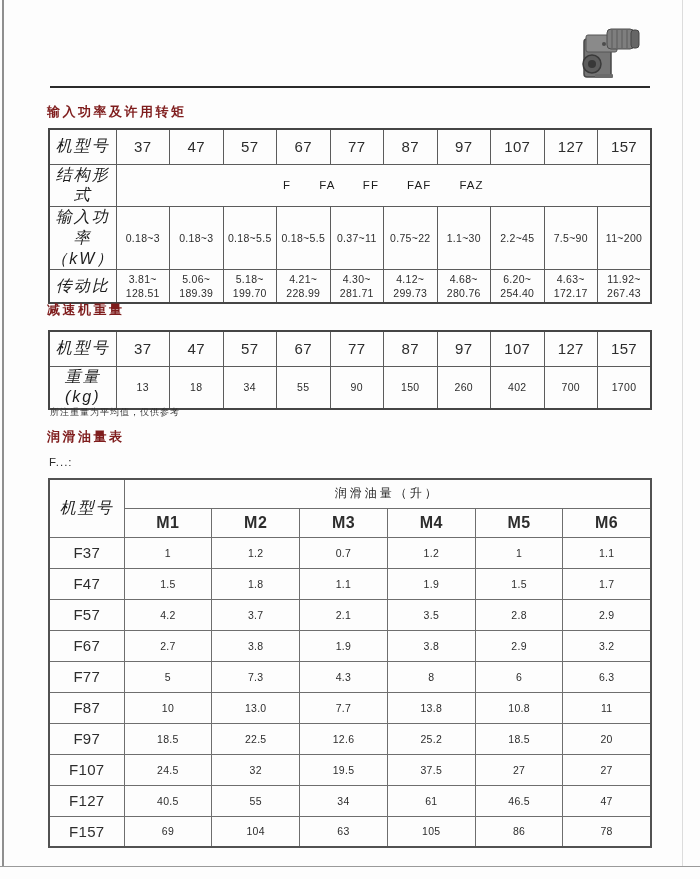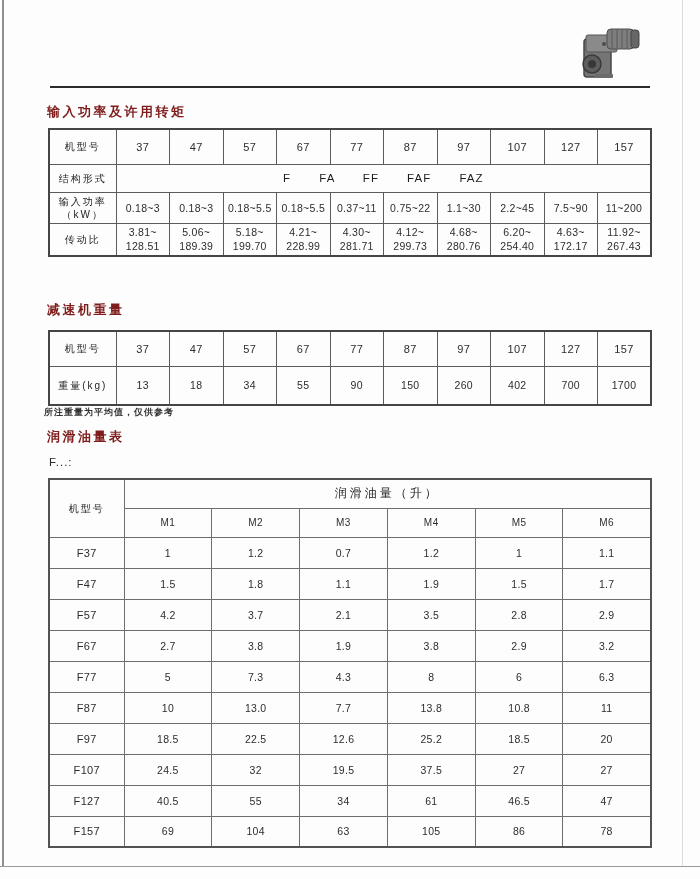--- a/index.html
+++ b/index.html
@@ -13,26 +13,26 @@
   .title{position:absolute;font-size:13px;font-weight:bold;letter-spacing:2.5px;color:#7f1d1d;}
   .note{position:absolute;font-size:9px;letter-spacing:1px;color:#333;}
   .series{position:absolute;font-size:11.5px;letter-spacing:1px;color:#2a2a2a;}
 
   table.t{position:absolute;border-collapse:collapse;table-layout:fixed;width:602px;background:#fdfdfd;}
   table.t td{border:1px solid #5c5c5c;text-align:center;vertical-align:middle;padding:0;overflow:hidden;}
   table.t1,table.t2{border:2px solid #454545;}
   table.t3{border:2px solid #525252;}
   table.t3 td{border-color:#6e6e6e;}
 
-  .hd{font-size:10px;letter-spacing:2px;color:#1c1c1c;white-space:pre-line;line-height:1.3;}
+  .hd{font-size:16px;letter-spacing:2px;color:#1c1c1c;white-space:pre-line;line-height:1.3;font-style:italic;}
   .num{font-size:10.5px;color:#2d2d2d;letter-spacing:0.3px;}
-  .md{font-size:11px;margin-left:20px;}
+  .md{font-size:15px;margin-left:20px;}
   .pre{white-space:pre-line;line-height:1.35;}
   .forms{font-size:11.5px;letter-spacing:1px;word-spacing:24px;color:#1c1c1c;}
-  .mh{font-size:10px;color:#2d2d2d;letter-spacing:0.5px;}
+  .mh{font-size:16px;color:#2d2d2d;letter-spacing:0.5px;font-weight:bold;}
   .grp{font-size:12px;letter-spacing:3px;color:#1c1c1c;}
 
   .t1 tr.r1{height:35px}.t1 tr.r2{height:28px}.t1 tr.r3{height:31px}.t1 tr.r4{height:33px}.t1 tr.r5{height:31px}
   .t2 tr.r1{height:35px}.t2 tr.r2{height:39px}
   .t3 tr.h1{height:29px}.t3 tr.h2{height:29px}.t3 tr.dr{height:31px}
 </style>
 </head>
 <body>
 
 <div class="abs edge" style="left:2px;top:0;width:2px;height:866px;background:#8f8f8f;"></div>
@@ -168,21 +168,21 @@
     <td class="num">90</td>
     <td class="num">150</td>
     <td class="num">260</td>
     <td class="num">402</td>
     <td class="num">700</td>
     <td class="num">1700</td>
   </tr>
 </tbody>
   </table>
 
-<div class="note" style="left:44px;top:406px;font-weight:bold;">所注重量为平均值，仅供参考</div>
+<div class="note" style="left:50px;top:406px;">所注重量为平均值，仅供参考</div>
 
 <div class="title" style="left:47px;top:428px;text-align:right;">润滑油量表</div>
 <div class="series" style="left:49px;top:456px;">F...:</div>
 
 <table class="t t3" style="left:48px;top:478px;">
   <colgroup>
       <col style="width:75px">
       <col style="width:87.8px">
       <col style="width:87.8px">
       <col style="width:87.8px">

